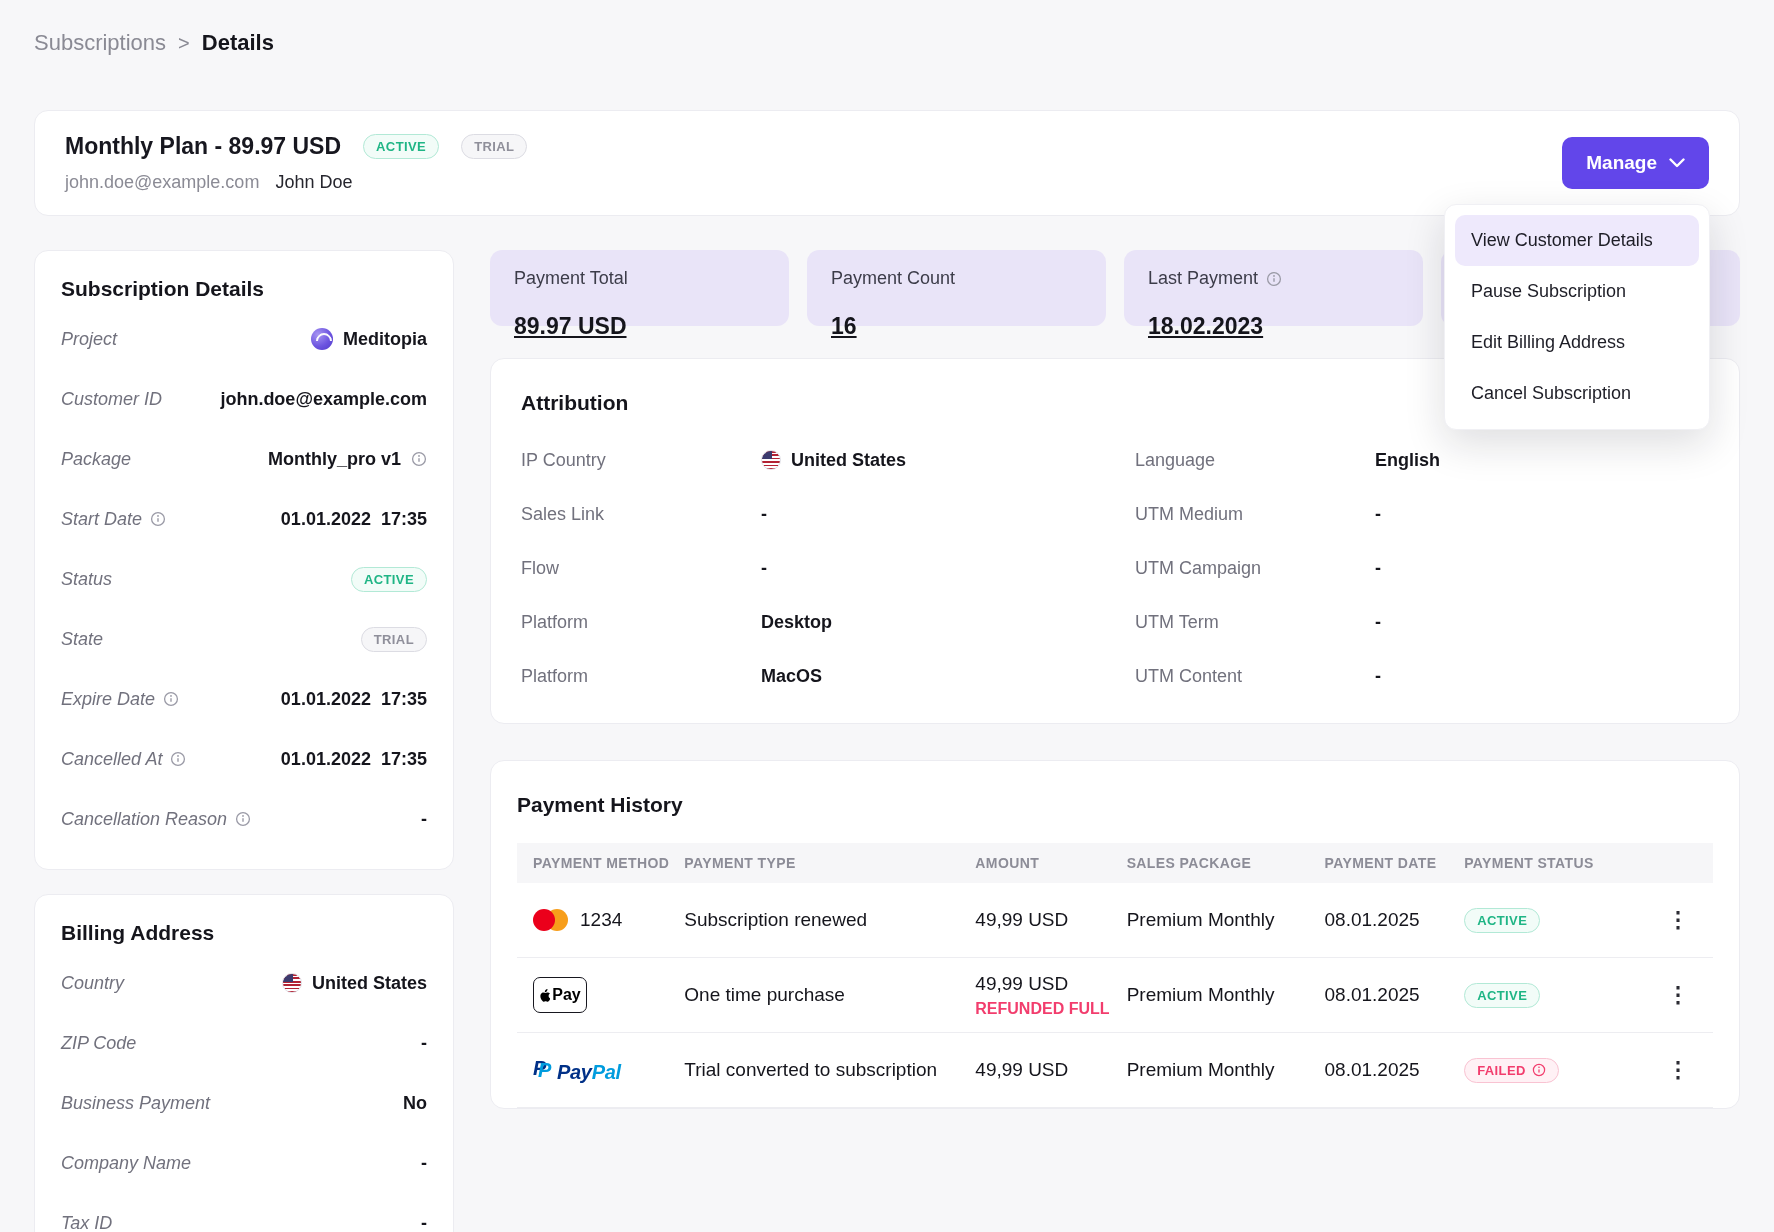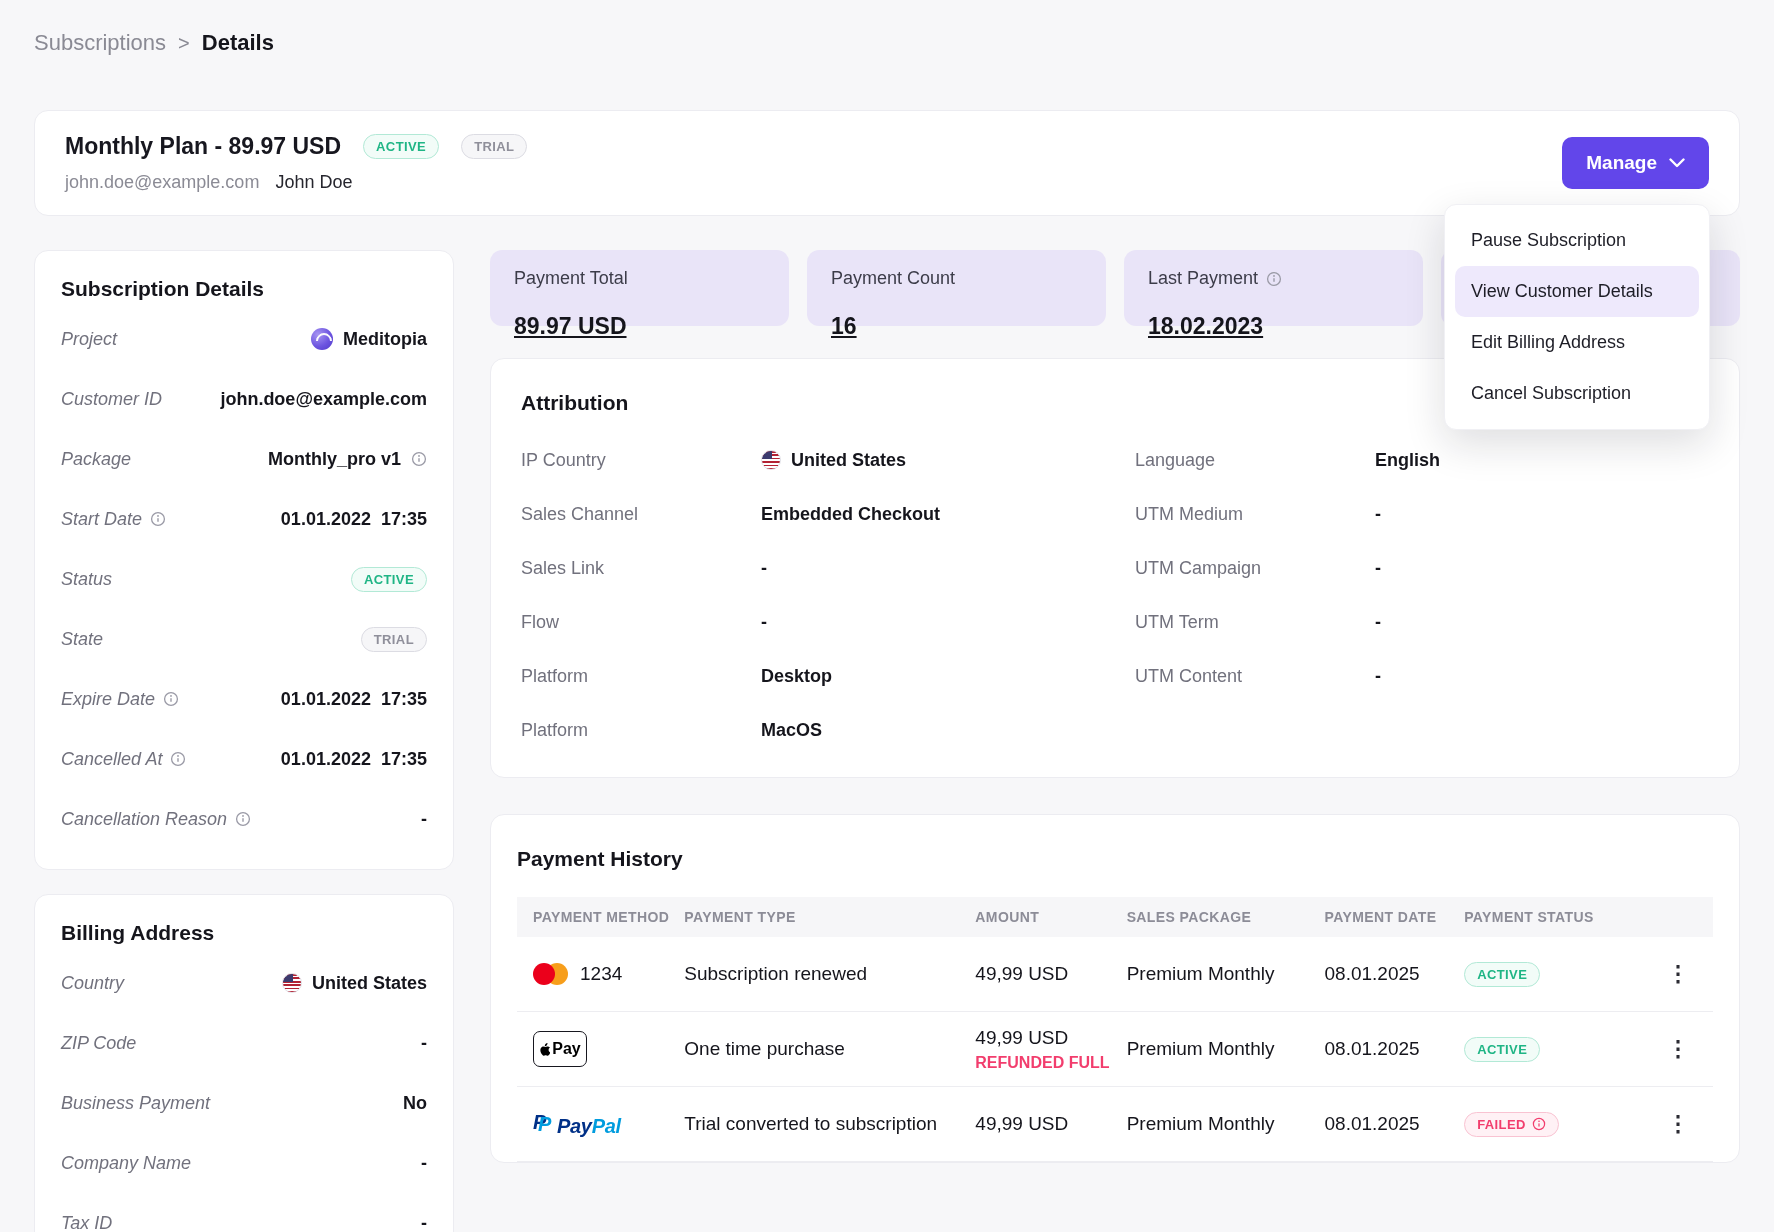--- a/index.html
+++ b/index.html
@@ -156,22 +156,22 @@
       <span>Manage</span>
       <span style="display:inline-flex;">
         <svg width="16" height="10" viewBox="0 0 16 10">
             <path d="M1.5 1.5 L8 8 L14.5 1.5" fill="none" stroke="#fff" stroke-width="2.4" stroke-linecap="round" stroke-linejoin="round"></path>
           </svg>
       </span>
     </button>
   </div>
 
   <div class="dropdown">
+    <div class="menu-item highlight">View Customer Details</div>
     <div class="menu-item">Pause Subscription</div>
-    <div class="menu-item highlight">View Customer Details</div>
     <div class="menu-item">Edit Billing Address</div>
     <div class="menu-item">Cancel Subscription</div>
   </div>
 
   <div class="main">
 
     <div class="left-col">
 
       <div class="card detail-card">
         <div class="card-title">Subscription Details</div>
@@ -337,24 +337,20 @@
       <div class="card attribution-card">
         <div class="card-title">Attribution</div>
         <div class="attr-grid">
           <div>
             <div class="attr-row">
               <span class="attr-label">IP Country</span>
               <span class="attr-value">
                 <span class="flag"></span>
                 <span>United States</span>
               </span>
-            </div>
-            <div class="attr-row">
-              <span class="attr-label">Sales Channel</span>
-              <span class="attr-value">Embedded Checkout</span>
             </div>
             <div class="attr-row">
               <span class="attr-label">Sales Link</span>
               <span class="attr-value">-</span>
             </div>
             <div class="attr-row">
               <span class="attr-label">Flow</span>
               <span class="attr-value">-</span>
             </div>
             <div class="attr-row">

